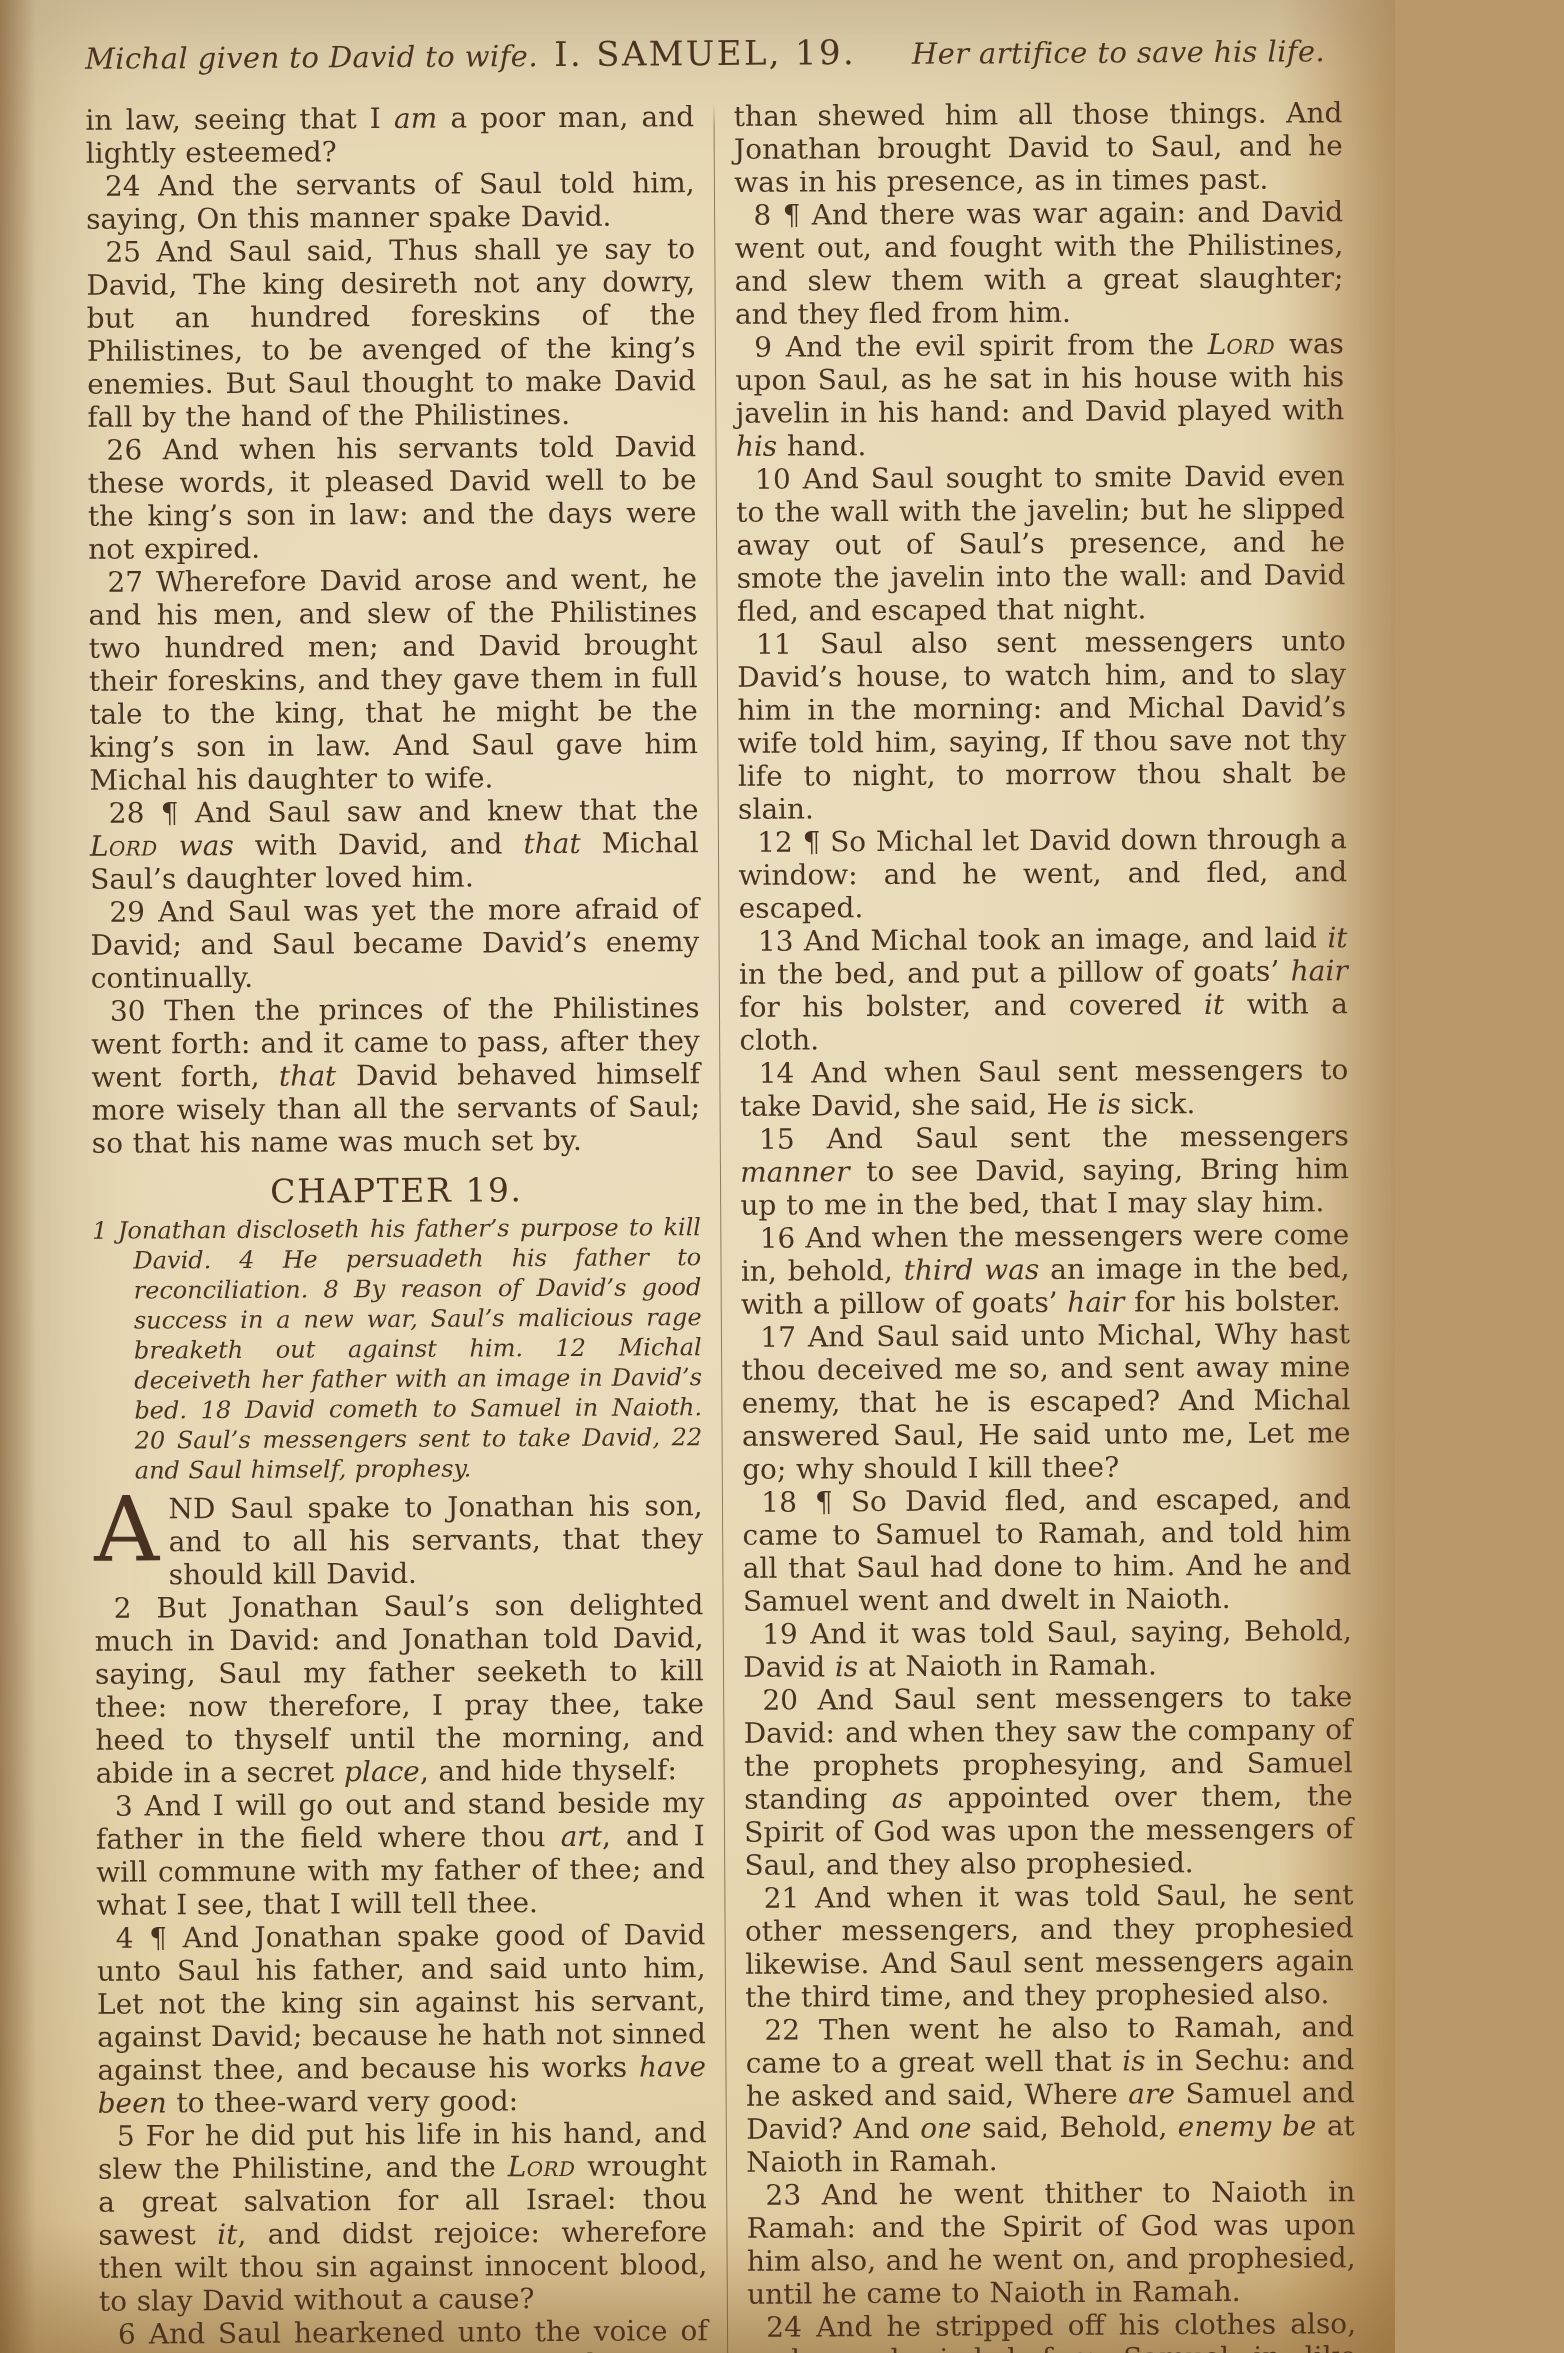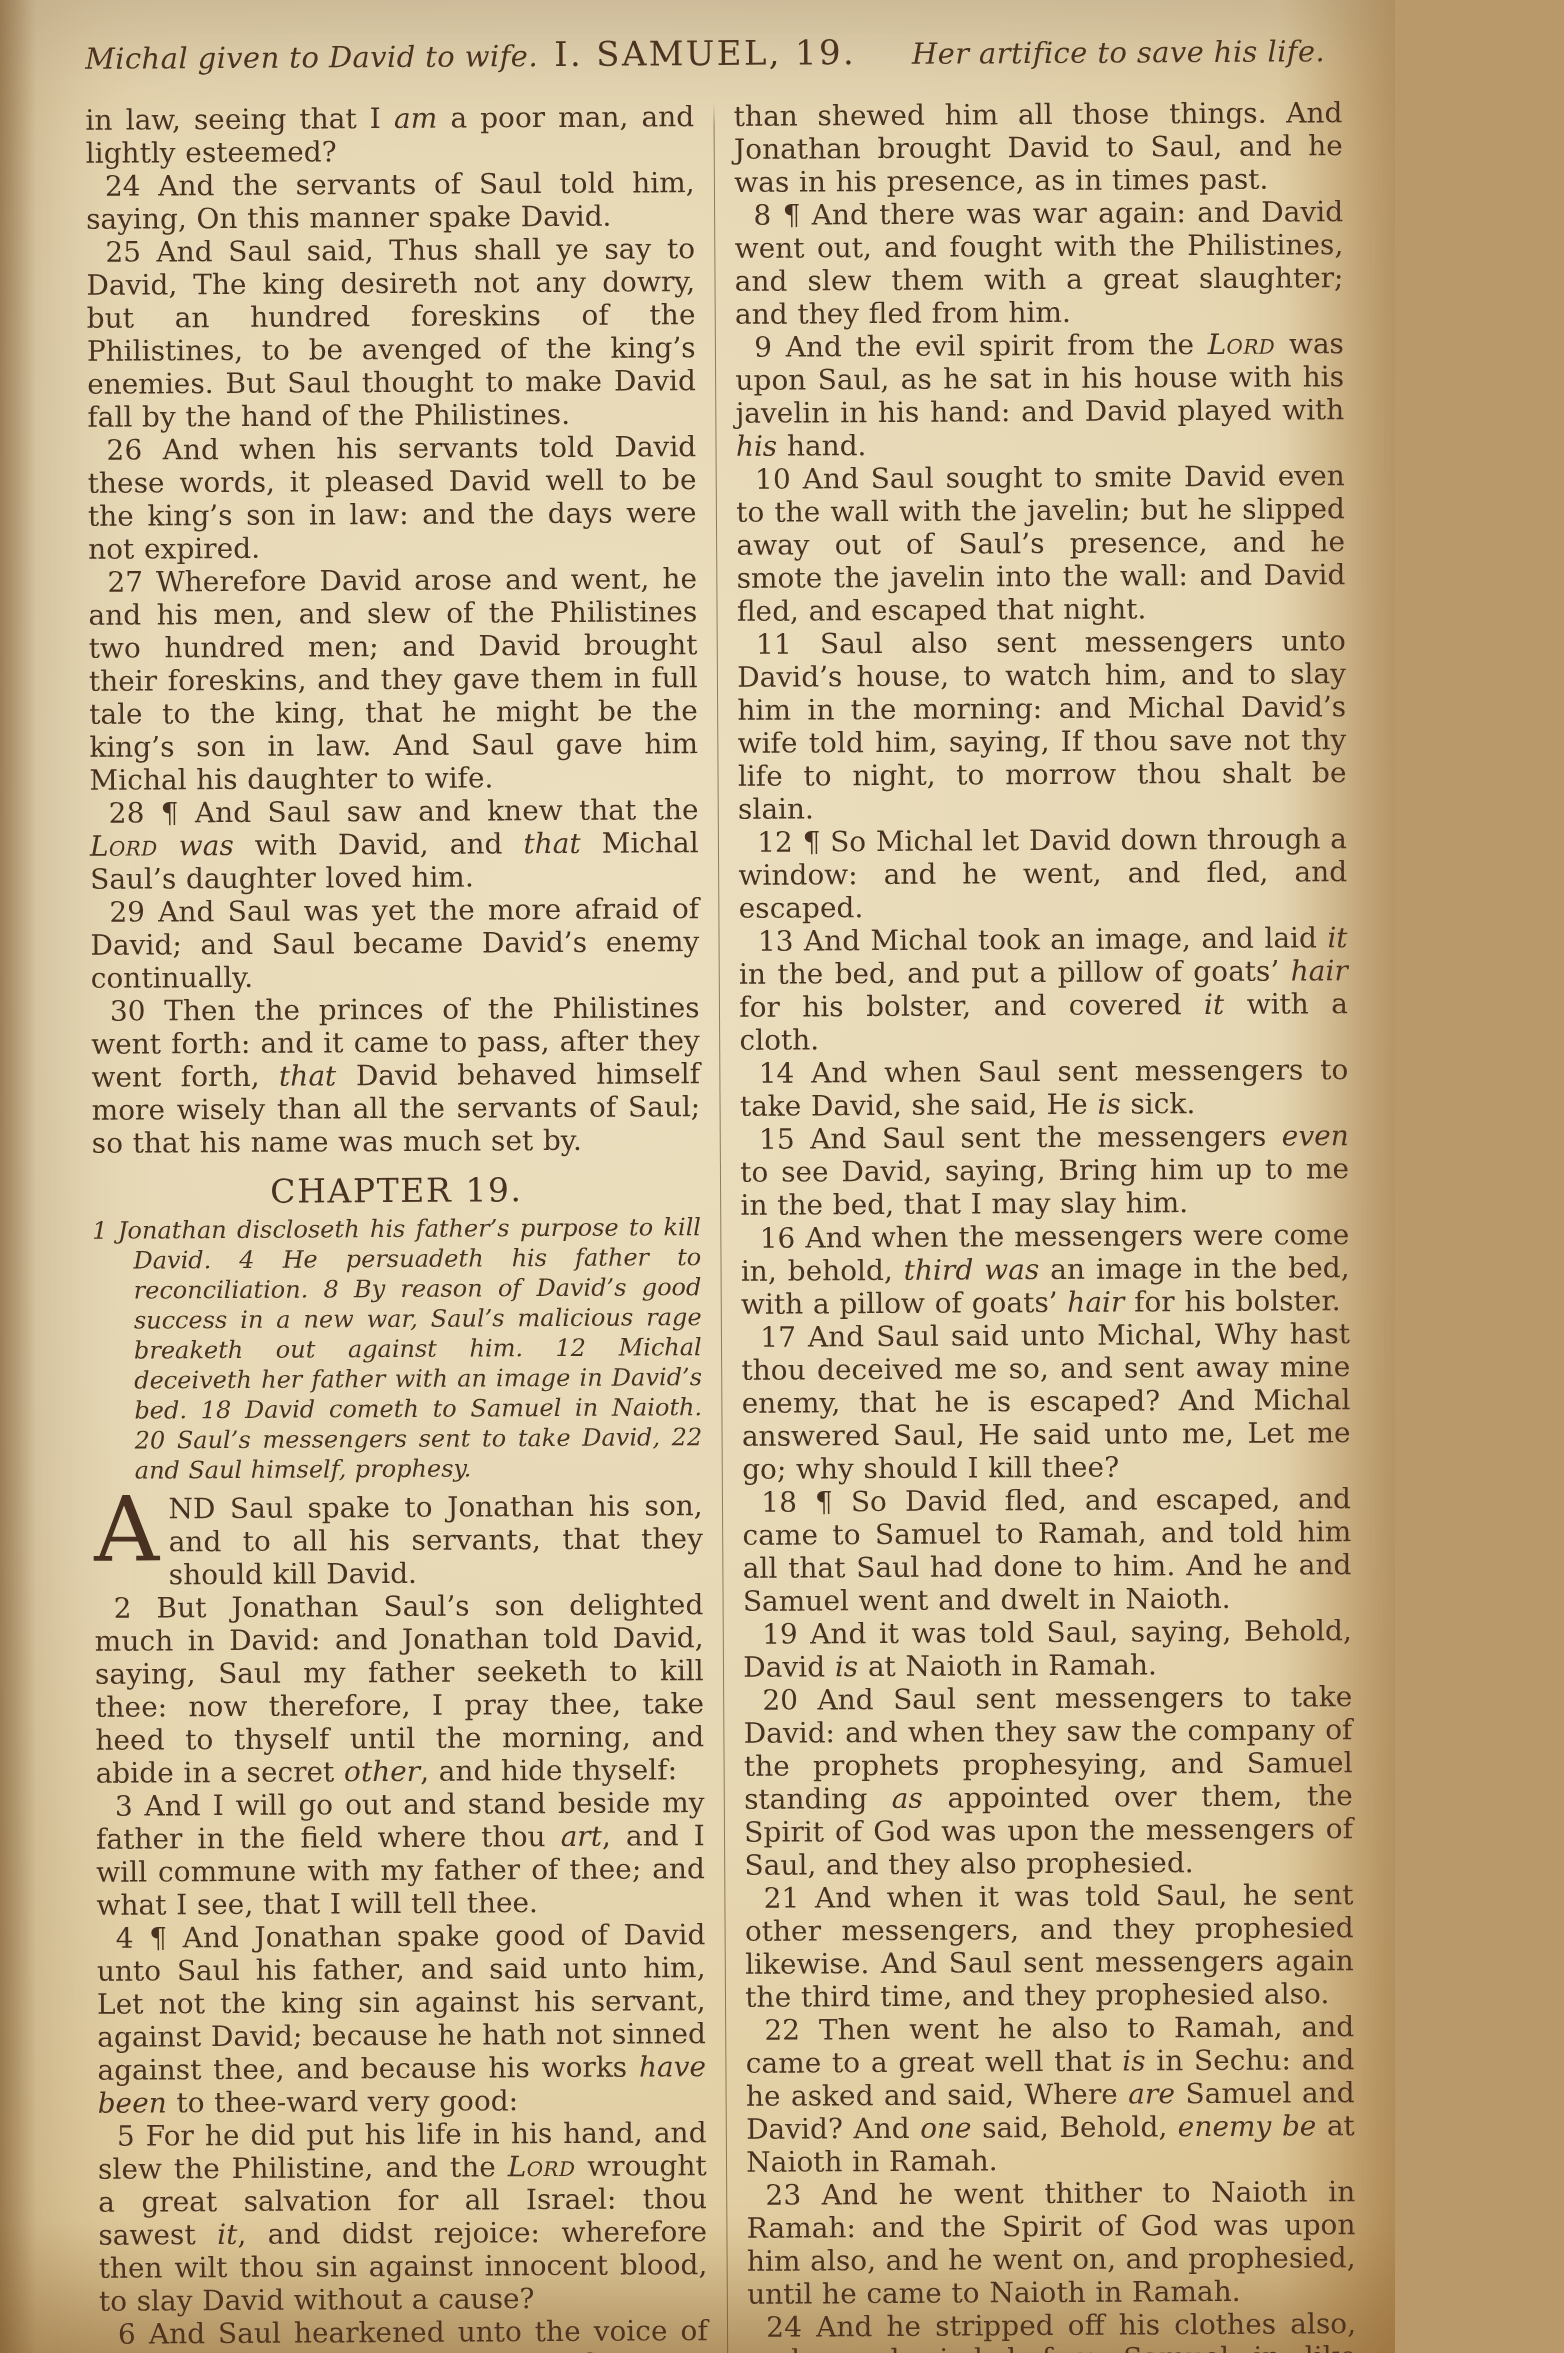--- a/index.html
+++ b/index.html
@@ -54,40 +54,40 @@
           <p class="verse">24 And the servants of Saul told him, saying, On this manner spake David.</p>
           <p class="verse">25 And Saul said, Thus shall ye say to David, The king desireth not any dowry, but an hundred foreskins of the Philistines, to be avenged of the king’s enemies. But Saul thought to make David fall by the hand of the Philistines.</p>
           <p class="verse">26 And when his servants told David these words, it pleased David well to be the king’s son in law: and the days were not expired.</p>
           <p class="verse">27 Wherefore David arose and went, he and his men, and slew of the Philistines two hundred men; and David brought their foreskins, and they gave them in full tale to the king, that he might be the king’s son in law. And Saul gave him Michal his daughter to wife.</p>
           <p class="verse">28 ¶ And Saul saw and knew that the <span class="sc">Lord</span> <i>was</i> with David, and <i>that</i> Michal Saul’s daughter loved him.</p>
           <p class="verse">29 And Saul was yet the more afraid of David; and Saul became David’s enemy continually.</p>
           <p class="verse">30 Then the princes of the Philistines went forth: and it came to pass, after they went forth, <i>that</i> David behaved himself more wisely than all the servants of Saul; so that his name was much set by.</p>
           <h2 class="chapter">CHAPTER 19.</h2>
           <p class="summary">1 Jonathan discloseth his father’s purpose to kill David. 4 He persuadeth his father to reconciliation. 8 By reason of David’s good success in a new war, Saul’s malicious rage breaketh out against him. 12 Michal deceiveth her father with an image in David’s bed. 18 David cometh to Samuel in Naioth. 20 Saul’s messengers sent to take David, 22 and Saul himself, prophesy.</p>
           <p class="verse dropcap"><span class="initial">A</span>ND Saul spake to Jonathan his son, and to all his servants, that they should kill David.</p>
-          <p class="verse">2 But Jonathan Saul’s son delighted much in David: and Jonathan told David, saying, Saul my father seeketh to kill thee: now therefore, I pray thee, take heed to thyself until the morning, and abide in a secret <i>other</i>, and hide thyself:</p>
+          <p class="verse">2 But Jonathan Saul’s son delighted much in David: and Jonathan told David, saying, Saul my father seeketh to kill thee: now therefore, I pray thee, take heed to thyself until the morning, and abide in a secret <i>place</i>, and hide thyself:</p>
           <p class="verse">3 And I will go out and stand beside my father in the field where thou <i>art</i>, and I will commune with my father of thee; and what I see, that I will tell thee.</p>
           <p class="verse">4 ¶ And Jonathan spake good of David unto Saul his father, and said unto him, Let not the king sin against his servant, against David; because he hath not sinned against thee, and because his works <i>have been</i> to thee-ward very good:</p>
           <p class="verse">5 For he did put his life in his hand, and slew the Philistine, and the <span class="sc">Lord</span> wrought a great salvation for all Israel: thou sawest <i>it</i>, and didst rejoice: wherefore then wilt thou sin against innocent blood, to slay David without a cause?</p>
           <p class="verse">6 And Saul hearkened unto the voice of Jonathan: and Saul sware, <i>As</i> the <span class="sc">Lord</span> liveth, he shall not be slain.</p>
           <p class="verse">7 And Jonathan called David, and Jona-</p>
           <div class="pagenum" id="pagenum">227</div>
         </div>
       <div class="divider"></div>
       <div class="col" id="col-right">
 
       <p class="verse cont">than shewed him all those things. And Jonathan brought David to Saul, and he was in his presence, as in times past.</p>
           <p class="verse">8 ¶ And there was war again: and David went out, and fought with the Philistines, and slew them with a great slaughter; and they fled from him.</p>
           <p class="verse">9 And the evil spirit from the <span class="sc">Lord</span> was upon Saul, as he sat in his house with his javelin in his hand: and David played with <i>his</i> hand.</p>
           <p class="verse">10 And Saul sought to smite David even to the wall with the javelin; but he slipped away out of Saul’s presence, and he smote the javelin into the wall: and David fled, and escaped that night.</p>
           <p class="verse">11 Saul also sent messengers unto David’s house, to watch him, and to slay him in the morning: and Michal David’s wife told him, saying, If thou save not thy life to night, to morrow thou shalt be slain.</p>
           <p class="verse">12 ¶ So Michal let David down through a window: and he went, and fled, and escaped.</p>
           <p class="verse">13 And Michal took an image, and laid <i>it</i> in the bed, and put a pillow of goats’ <i>hair</i> for his bolster, and covered <i>it</i> with a cloth.</p>
           <p class="verse">14 And when Saul sent messengers to take David, she said, He <i>is</i> sick.</p>
-          <p class="verse">15 And Saul sent the messengers <i>even</i> to see David, saying, Bring him up to me in the bed, that I may slay him.</p>
+          <p class="verse">15 And Saul sent the messengers <i>manner</i> to see David, saying, Bring him up to me in the bed, that I may slay him.</p>
           <p class="verse">16 And when the messengers were come in, behold, <i>third was</i> an image in the bed, with a pillow of goats’ <i>hair</i> for his bolster.</p>
           <p class="verse">17 And Saul said unto Michal, Why hast thou deceived me so, and sent away mine enemy, that he is escaped? And Michal answered Saul, He said unto me, Let me go; why should I kill thee?</p>
           <p class="verse">18 ¶ So David fled, and escaped, and came to Samuel to Ramah, and told him all that Saul had done to him. And he and Samuel went and dwelt in Naioth.</p>
           <p class="verse">19 And it was told Saul, saying, Behold, David <i>is</i> at Naioth in Ramah.</p>
           <p class="verse">20 And Saul sent messengers to take David: and when they saw the company of the prophets prophesying, and Samuel standing <i>as</i> appointed over them, the Spirit of God was upon the messengers of Saul, and they also prophesied.</p>
           <p class="verse">21 And when it was told Saul, he sent other messengers, and they prophesied likewise. And Saul sent messengers again the third time, and they prophesied also.</p>
           <p class="verse">22 Then went he also to Ramah, and came to a great well that <i>is</i> in Sechu: and he asked and said, Where <i>are</i> Samuel and David? And <i>one</i> said, Behold, <i>enemy be</i> at Naioth in Ramah.</p>
           <p class="verse">23 And he went thither to Naioth in Ramah: and the Spirit of God was upon him also, and he went on, and prophesied, until he came to Naioth in Ramah.</p>
           <p class="verse">24 And he stripped off his clothes also, and prophesied before Samuel in like manner, and lay down naked all that day and all that night. Wherefore they say, <i>Is</i> Saul also among the prophets?</p>
           <div class="signature" id="signature">H 2</div>

